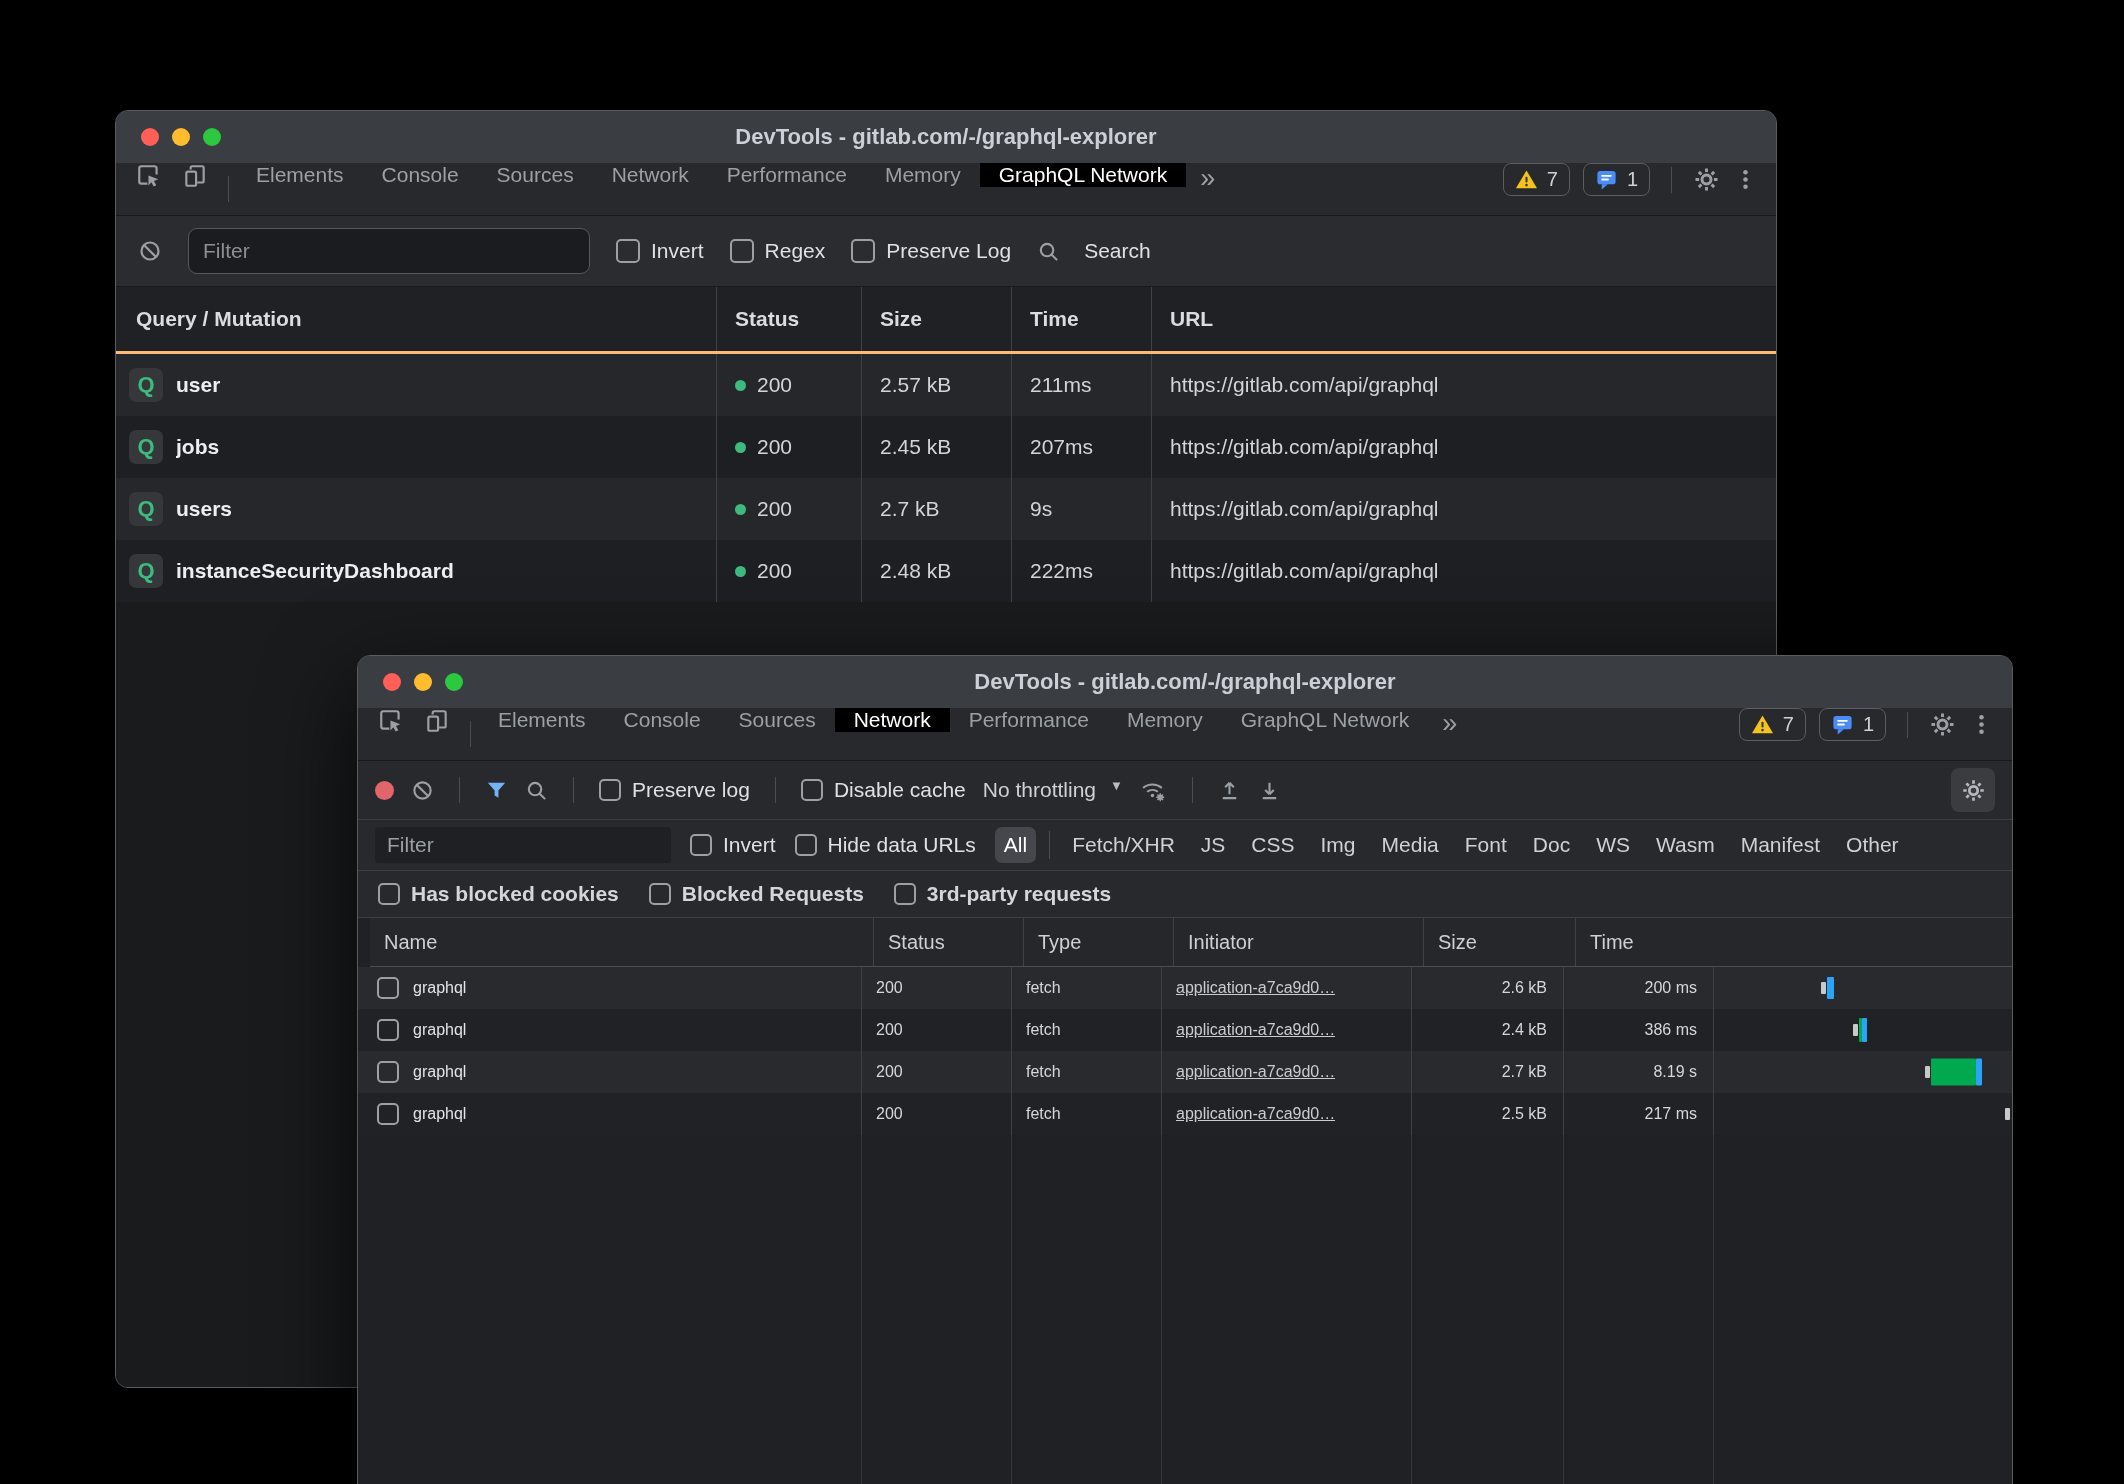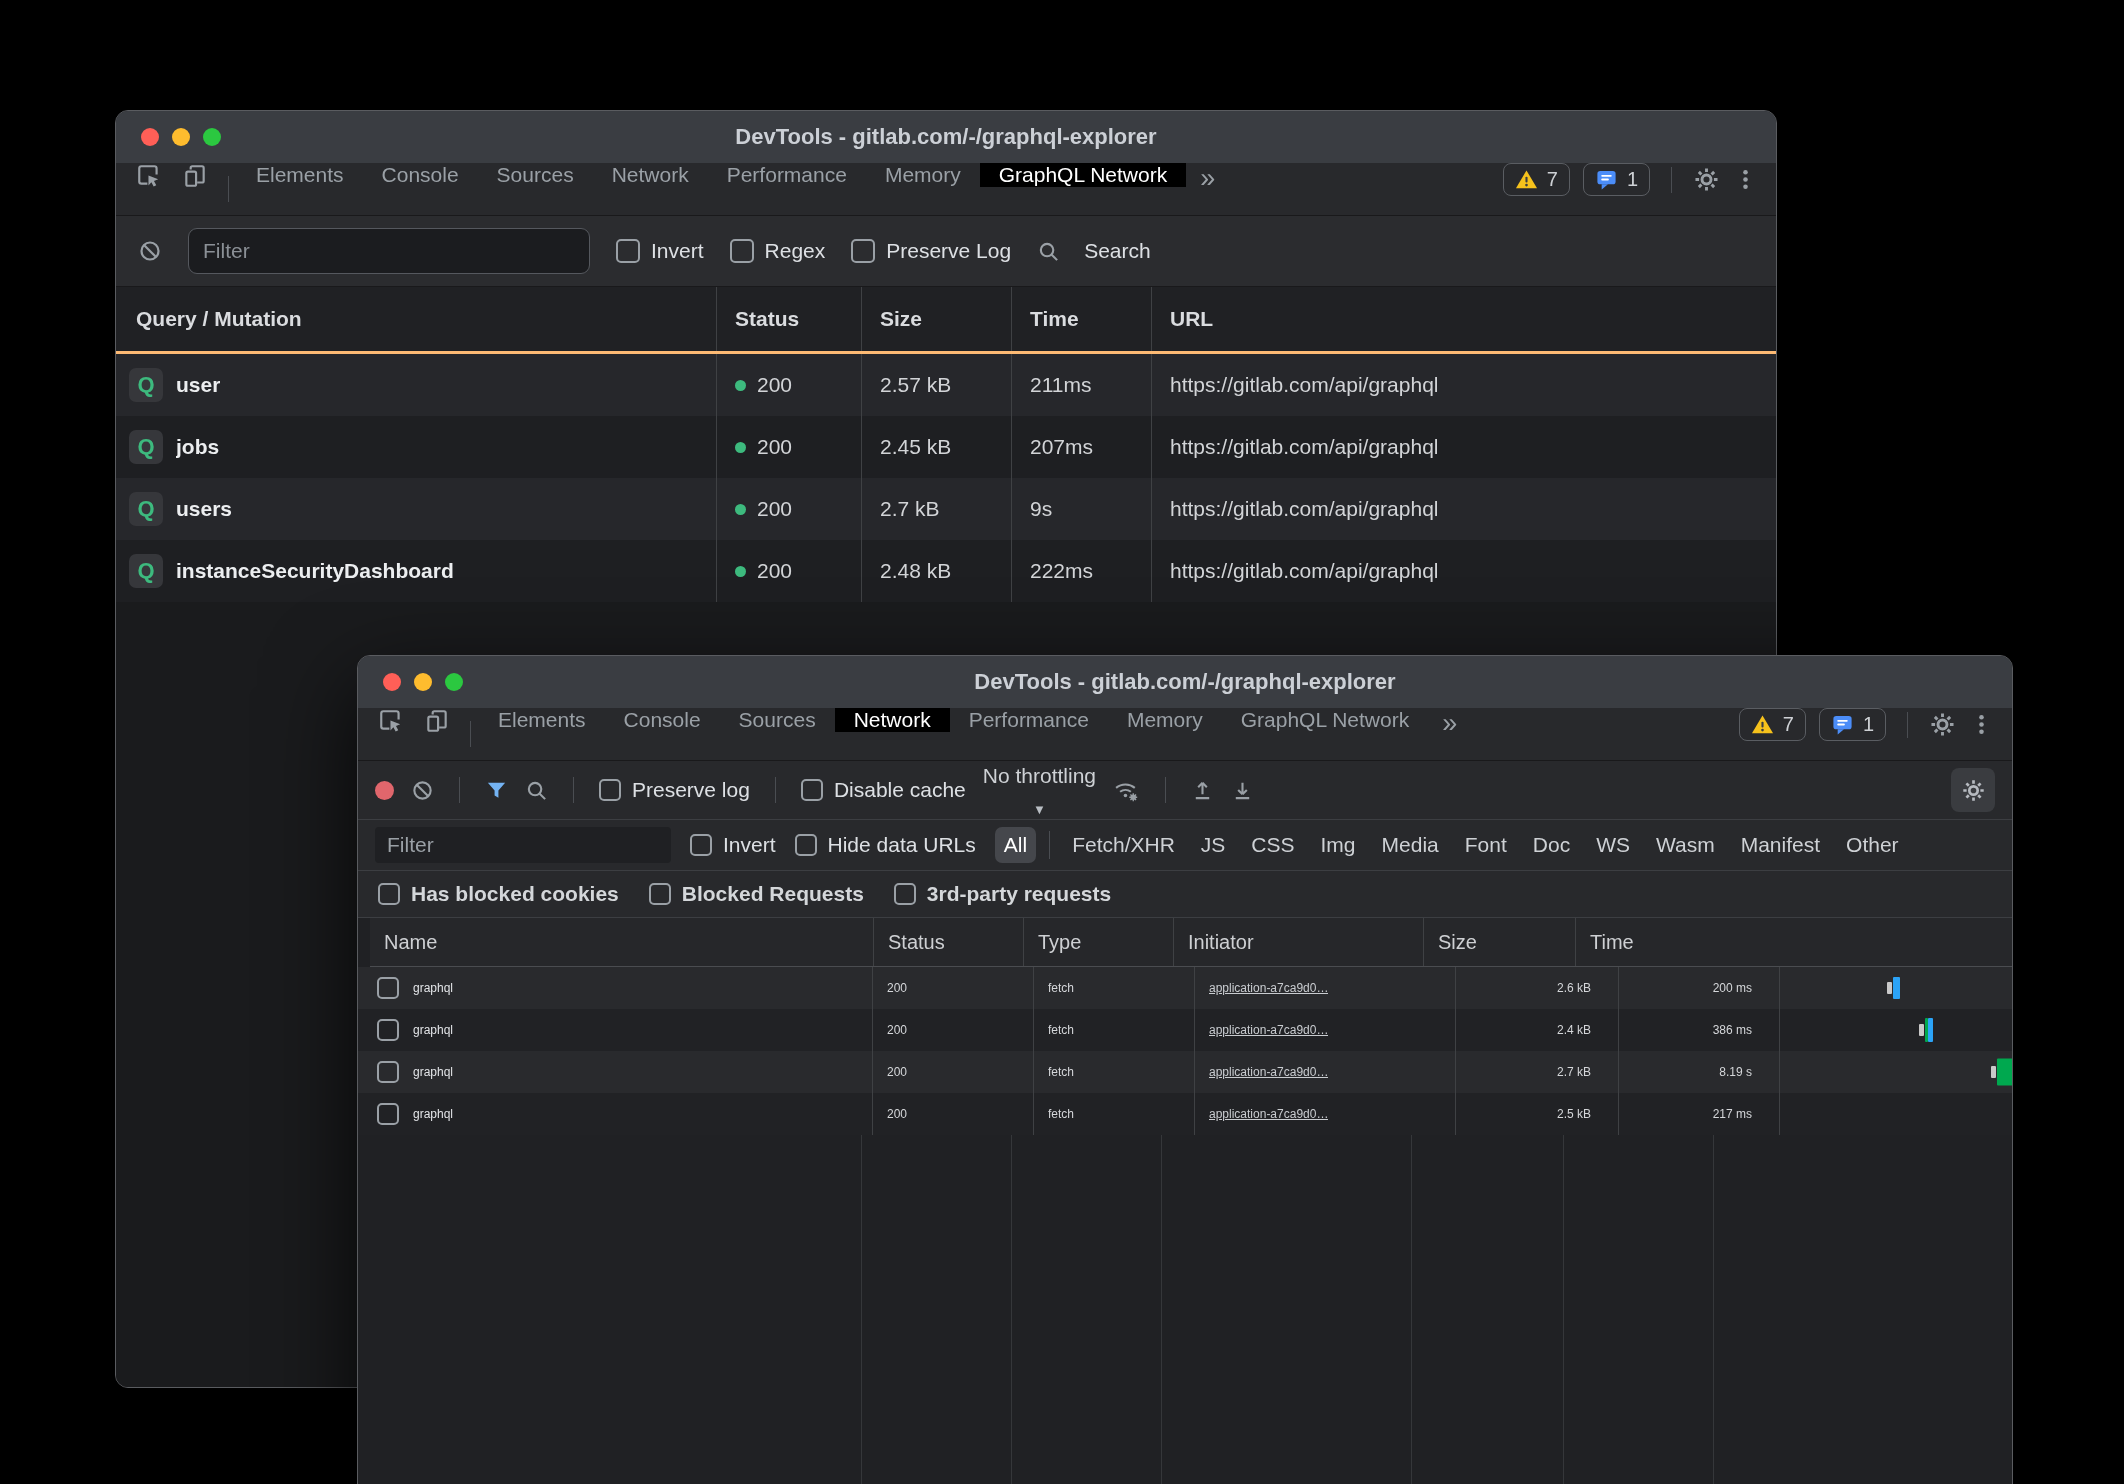--- a/index.html
+++ b/index.html
@@ -54,21 +54,21 @@
   .qbadge{width:34px;height:34px;border-radius:7px;background:#36373b;color:#3dba7e;font-weight:700;
     font-size:22px;display:flex;align-items:center;justify-content:center;margin-right:13px;flex:0 0 auto;}
   .qname{color:#eceef0;font-weight:700;white-space:nowrap;overflow:hidden;text-overflow:ellipsis;}
   .dot{width:11px;height:11px;border-radius:50%;background:#3dba7e;margin-right:11px;flex:0 0 auto;}
   .bempty{flex:1;background:#1a1b1d;}
 
   
   .ftoolbar{height:58px;background:#28292c;display:flex;align-items:center;gap:17px;padding:0 17px;
     flex:0 0 auto;border-bottom:1px solid #3c3e42;}
   .record-dot{width:19px;height:19px;border-radius:50%;background:#e0666c;}
-  .throttle{display:flex;align-items:center;gap:14px;color:#ced1d5;font-size:21px;flex-direction:column;}
+  .throttle{display:flex;align-items:flex-start;gap:14px;color:#ced1d5;font-size:21px;}
   .caret{color:#b9bec4;font-size:13px;}
   .gear-box{margin-left:auto;width:44px;height:44px;background:#3a3c40;border-radius:8px;
     display:flex;align-items:center;justify-content:center;}
 
   .ffilter{height:50px;background:#28292c;display:flex;align-items:center;gap:19px;padding:0 17px;
     flex:0 0 auto;border-bottom:1px solid #3c3e42;}
   .ffilter input{width:272px;height:36px;background:#1f2023;border:none;border-radius:4px;color:#cfd2d5;
     font-size:21px;padding:0 12px;outline:none;font-family:inherit;}
   .ffilter input::placeholder{color:#9aa0a6;}
   .chips{display:flex;align-items:center;gap:8px;}
@@ -80,21 +80,21 @@
     flex:0 0 auto;border-bottom:1px solid #3c3e42;font-weight:bold;}
   .foptions .cb-item{font-size:21px;color:#d4d7da;}
 
   
   .fgrid{display:grid;grid-template-columns:503px 150px 150px 250px 152px 150px 1fr;}
   .fheader{height:48px;background:#26272a;border-bottom:1px solid #4a4c50;flex:0 0 auto;
     color:#ced0d3;font-size:20px;margin-left:12px;}
   .fcell{display:flex;align-items:center;padding-left:14px;height:100%;min-width:0;position:relative;}
   .fcell.sep{border-left:1px solid #3f4144;}
   .fcell.num{justify-content:flex-end;padding-right:16px;}
-  .frow{height:42px;font-size:12px;color:#d5d7da;flex:0 0 auto;gap:11px;}
+  .frow{height:42px;font-size:16px;color:#d5d7da;flex:0 0 auto;}
   .frow.odd{background:#292a2d;}
   .frow.even{background:#212225;}
   .frow .name-text{color:#e2e4e7;}
   .initiator-link{color:#c9ccd0;text-decoration:underline;white-space:nowrap;overflow:hidden;text-overflow:ellipsis;}
   .sort-arrow{margin-left:auto;margin-right:14px;color:#9aa0a6;font-size:15px;}
   .wf-seg{position:absolute;top:50%;transform:translateY(-50%);border-radius:1px;}
   .fempty{flex:1;}
   .fempty .fcol{border-left:1px solid #35373a;height:100%;}
   .fempty .fcol:first-child{border-left:none;}
 </style>

